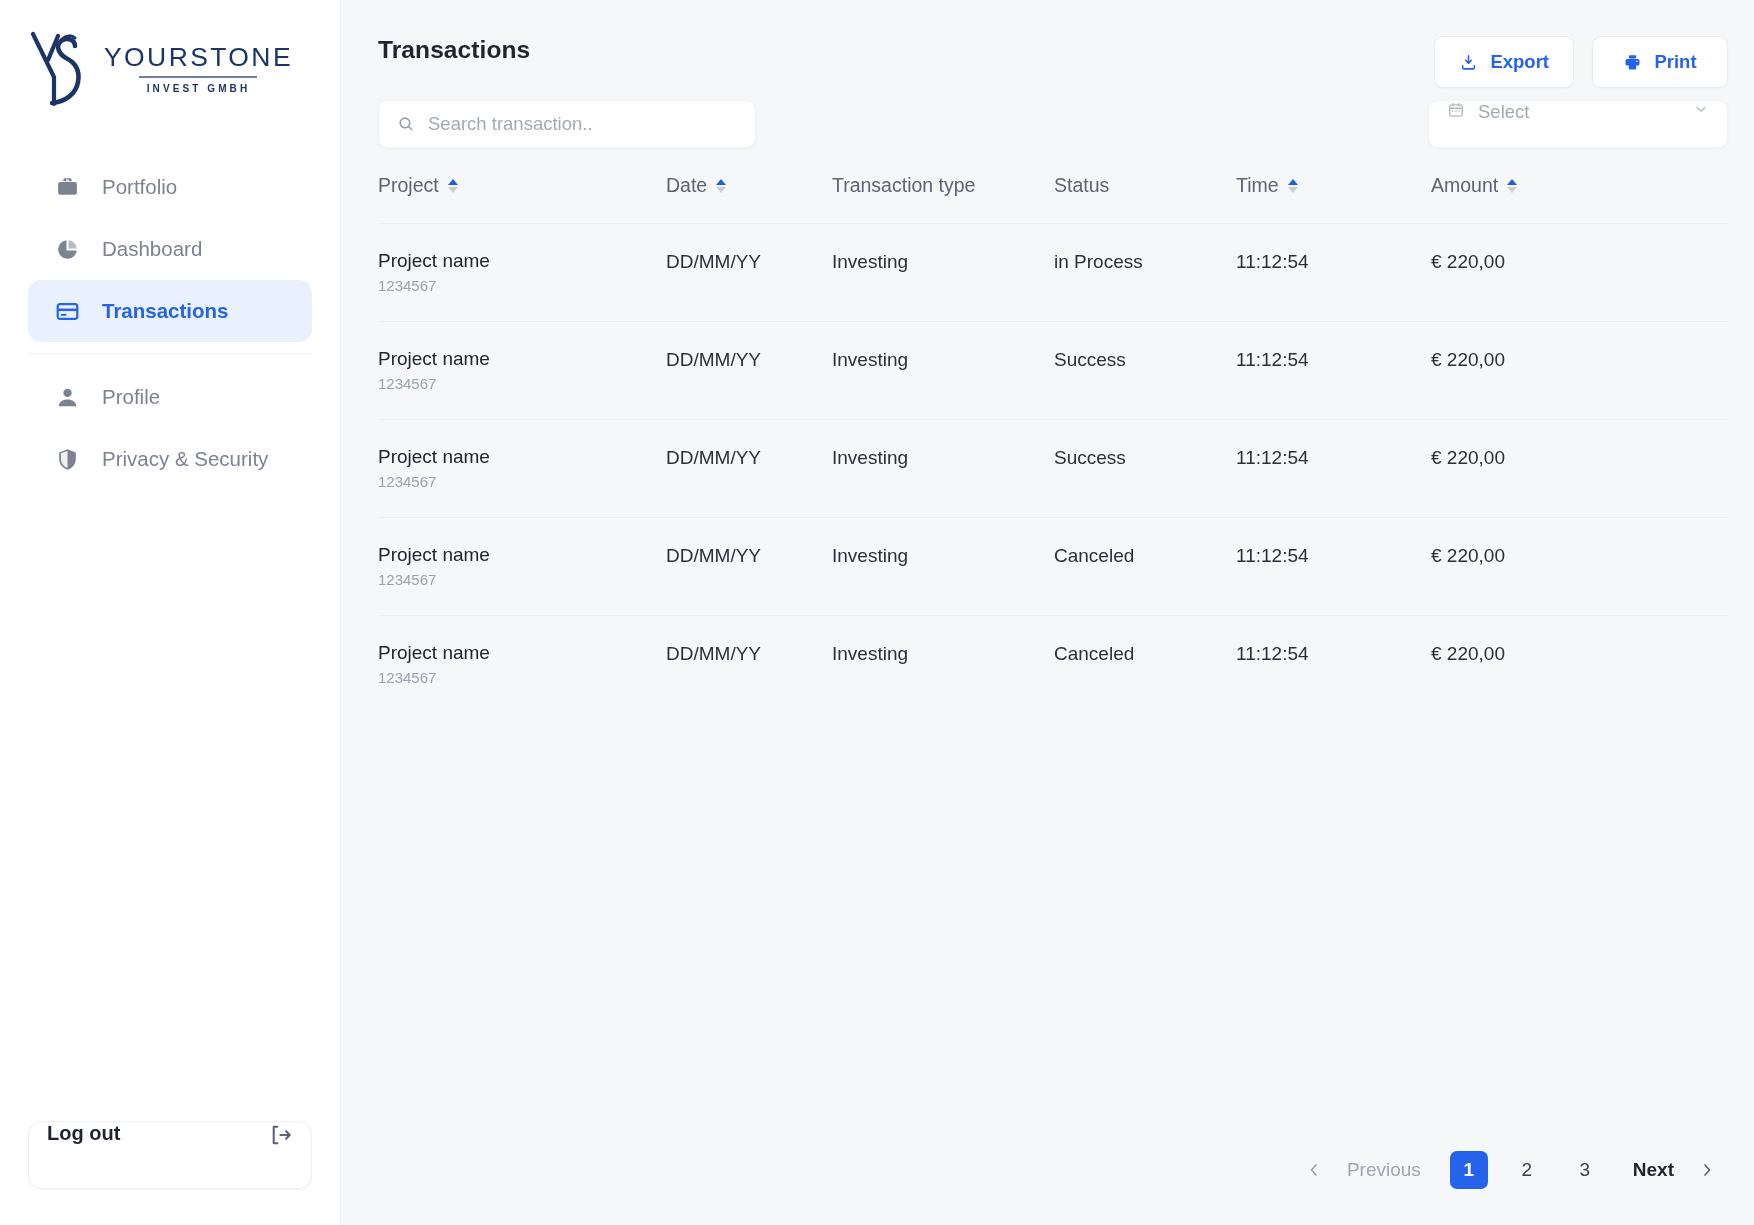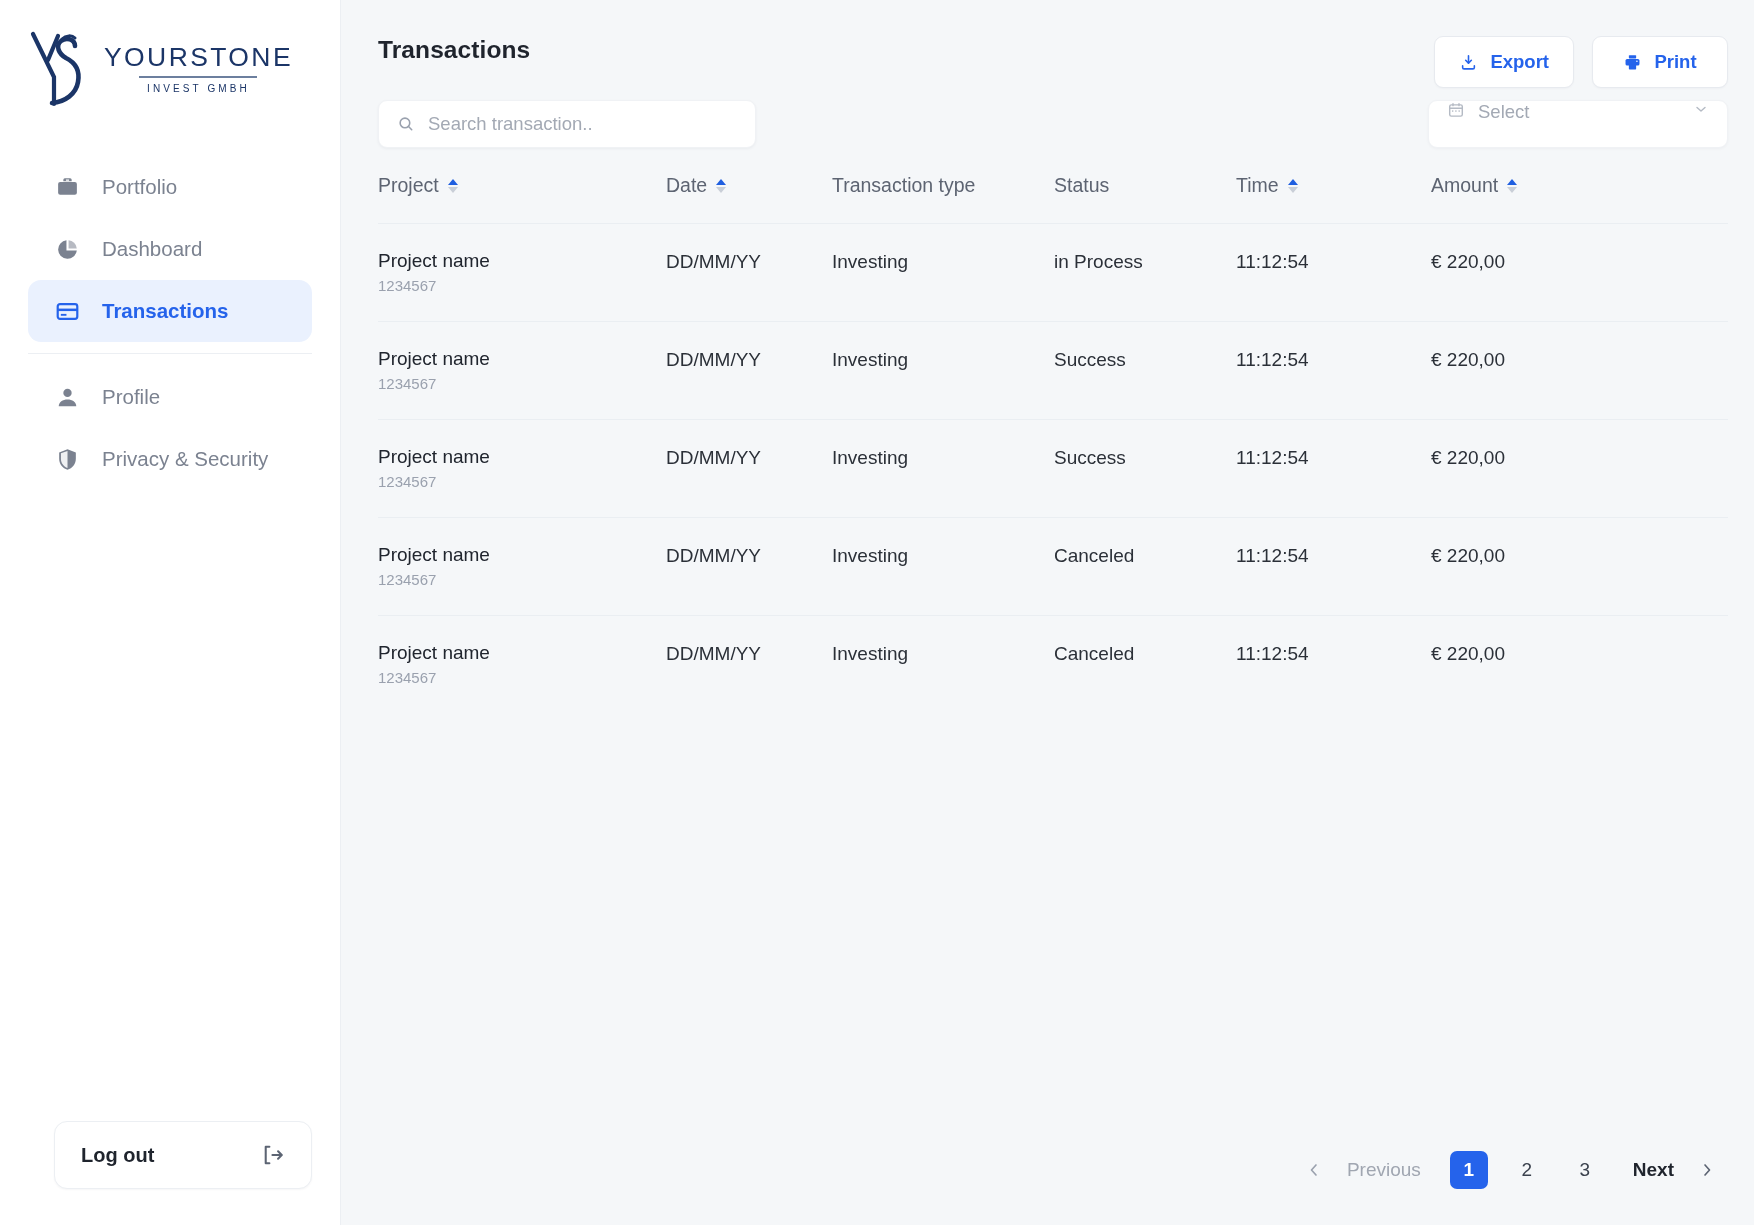--- a/index.html
+++ b/index.html
@@ -55,21 +55,21 @@
   .logo-rule {
     width: 118px;
     height: 2px;
     background: #6c7f9e;
     margin: 6px 0 5px 0;
   }
   .logo-sub {
     font-size: 10px;
     letter-spacing: 3.1px;
     color: #1b3567;
-    font-weight: 400;
+    font-weight: 700;
     white-space: nowrap;
   }
 
   .nav {
     margin-top: 40px;
     padding: 0 28px;
     display: flex;
     flex-direction: column;
   }
 
@@ -105,26 +105,24 @@
   .logout-wrap {
     margin-top: auto;
     padding: 0 28px 36px 28px;
   }
   .logout {
     height: 68px;
     border: 1px solid #eceff3;
     border-radius: 13px;
     background: #fff;
     display: flex;
-    align-items: center;
     justify-content: space-between;
-    padding: 0 26px;
+    padding: 0 18px;
     cursor: pointer;
     box-shadow: 0 1px 2px rgba(25,35,60,.04);
-    margin-left: 26px;
   }
   .logout-label { font-size: 20px; font-weight: 700; color: #1f242d; }
   .logout-icon { width: 26px; height: 26px; color: #5c6473; }
 
   
   .main {
     flex: 1;
     height: 100%;
     position: relative;
     display: flex;

